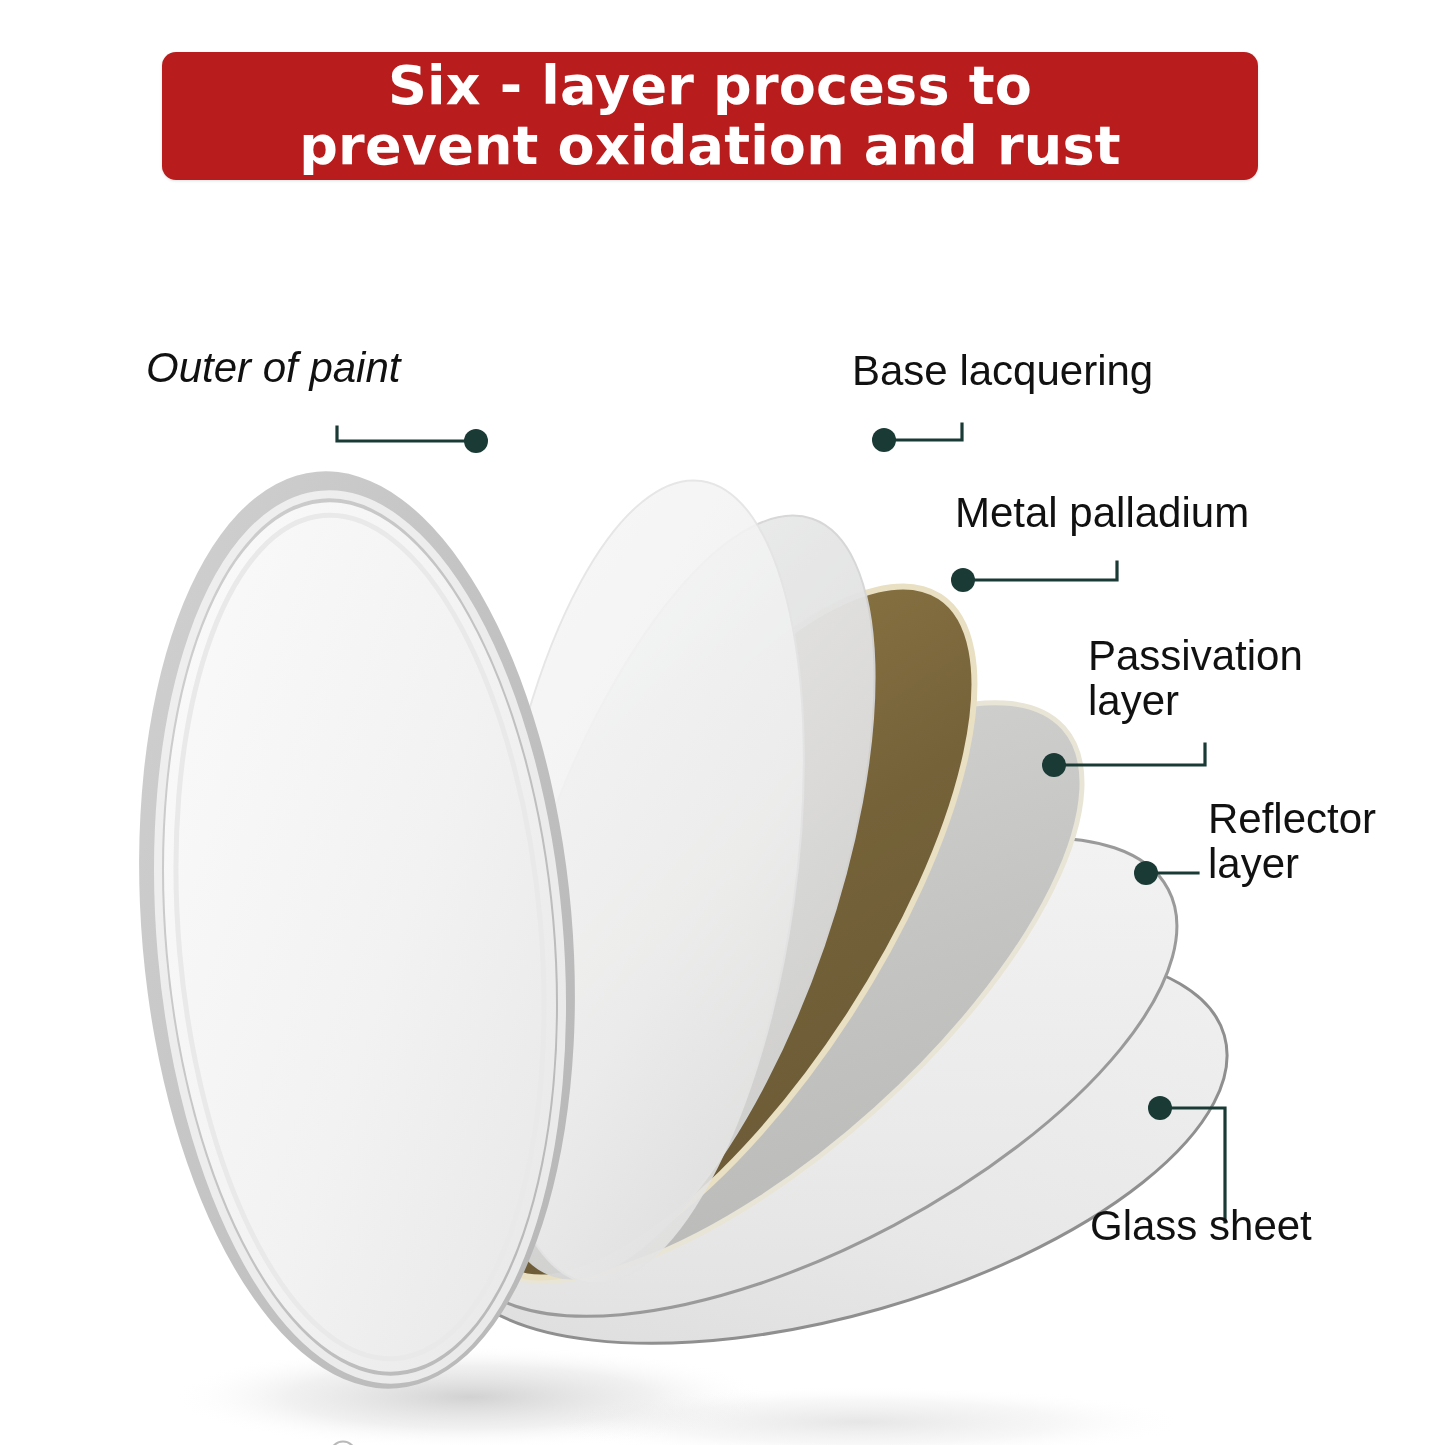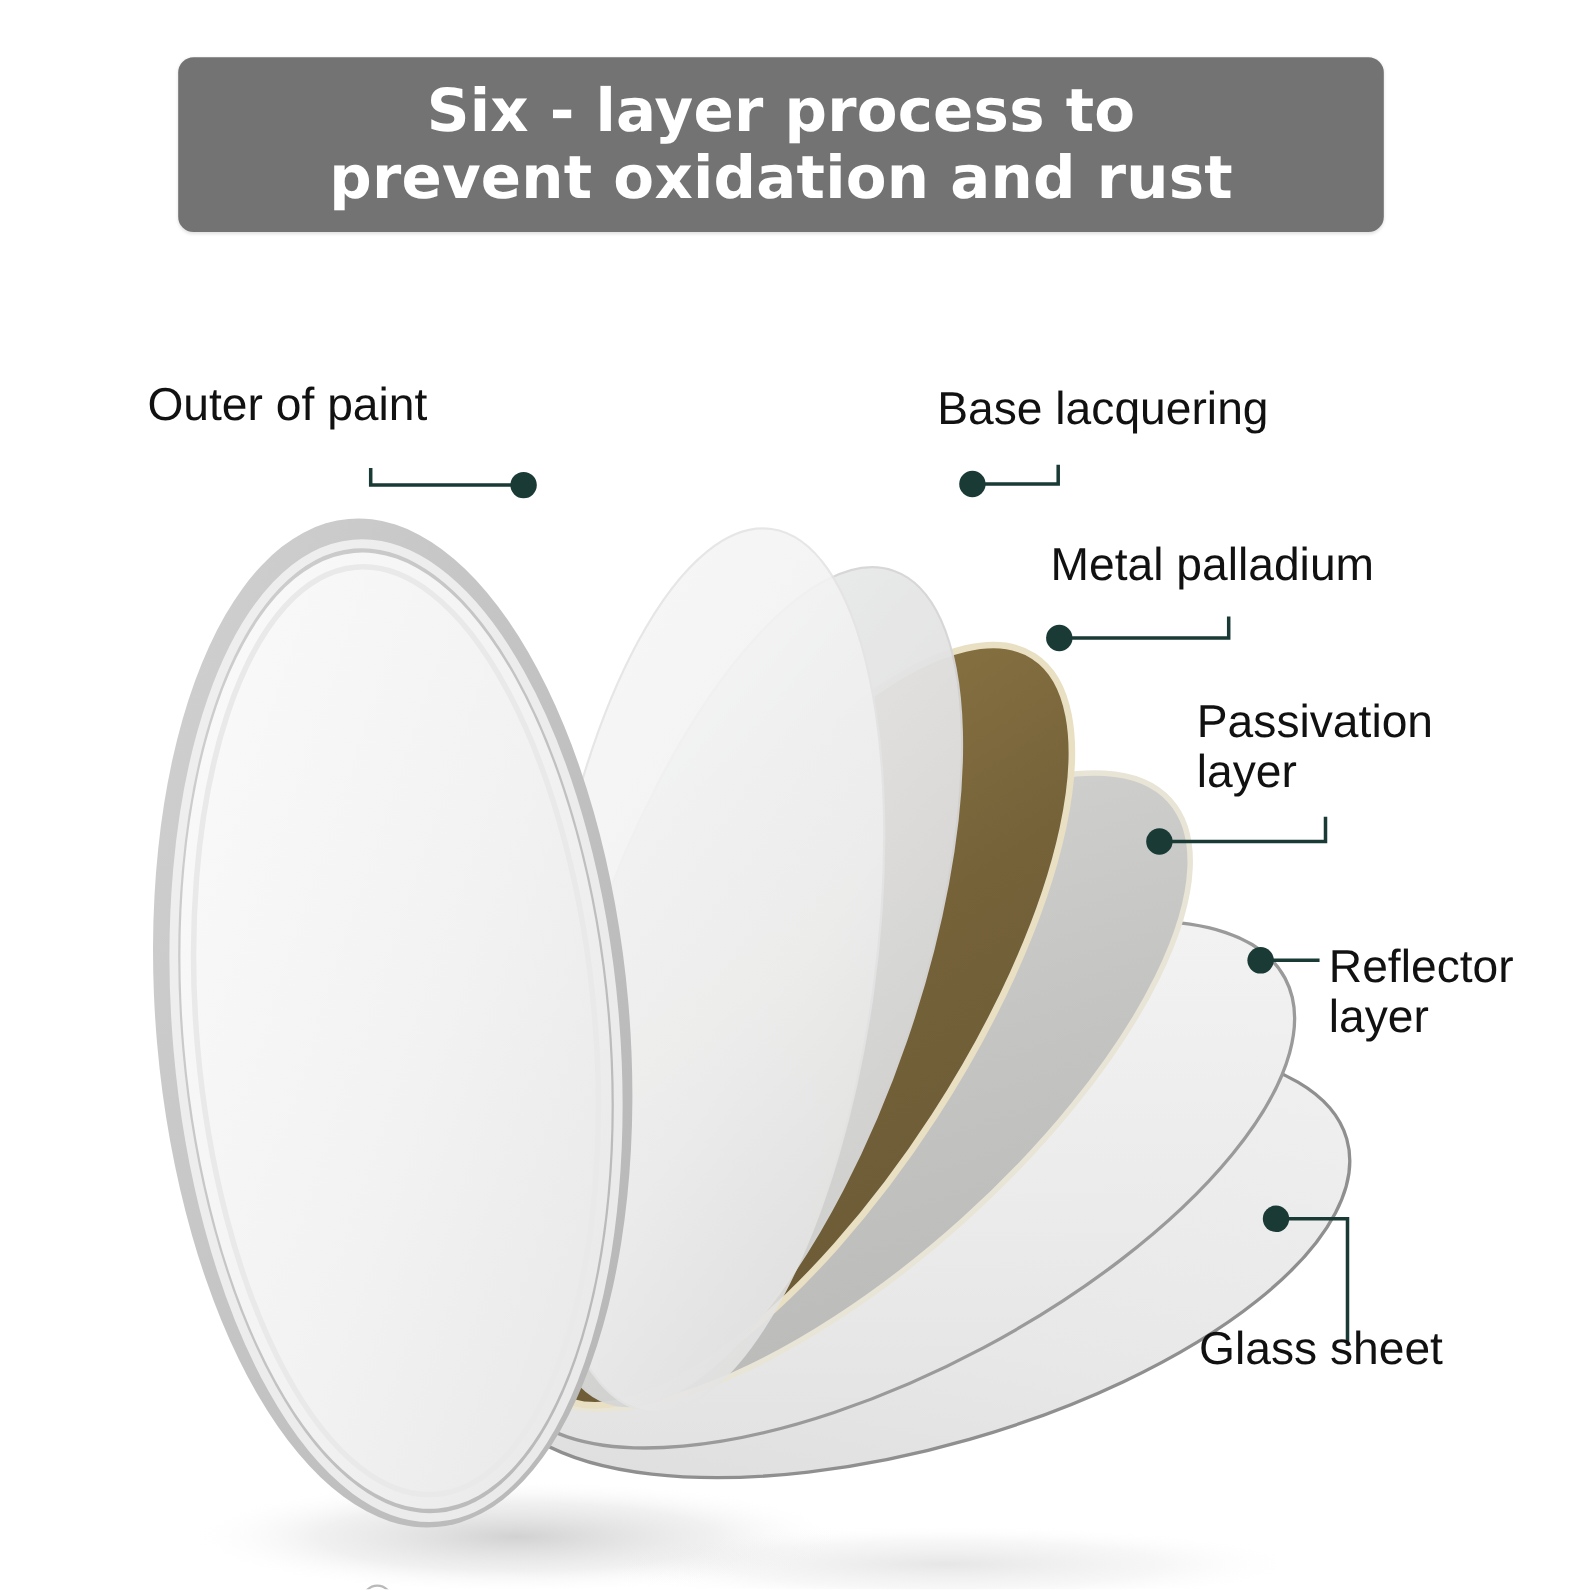--- a/index.html
+++ b/index.html
@@ -9,22 +9,22 @@
     font-family:"Liberation Sans", sans-serif;
     overflow:hidden;
     position:relative;
   }
   #root{position:absolute;inset:0;}
 
   
   .banner{
     position:absolute;
     left:162px; top:52px;
-    width:1096px; height:159px;
-    background:#737373;
+    width:1096px; height:128px;
+    background:#b91c1c;
     border-radius:14px;
     display:flex;align-items:center;justify-content:center;
     box-shadow:0 1px 3px rgba(0,0,0,.12);
   }
   .banner-text{
     color:#ffffff;
     font-size:54px;
     font-weight:bold;
     line-height:1.12;
     text-align:center;
@@ -39,25 +39,25 @@
 
   
   .label{
     position:absolute;
     font-size:42px;
     color:#111111;
     line-height:1.08;
     white-space:pre-line;
     font-family:"Liberation Sans", sans-serif;
   }
-  .lbl-outer      {left:134px; top:345px;}
+  .lbl-outer      {left:146px; top:345px;font-style:italic;}
   .lbl-base       {left:852px; top:348px;}
   .lbl-metal      {left:955px; top:490px;}
   .lbl-passiv     {left:1088px; top:633px; text-align:left;}
-  .lbl-reflector  {left:1208px; top:856px; text-align:left;}
+  .lbl-reflector  {left:1208px; top:796px; text-align:left;}
   .lbl-glass      {left:1090px; top:1203px;}
 </style>
 </head>
 <body>
 
 <div id="root">
 
   <div class="banner">
     <div class="banner-text">Six - layer process to
 prevent oxidation and rust</div>

